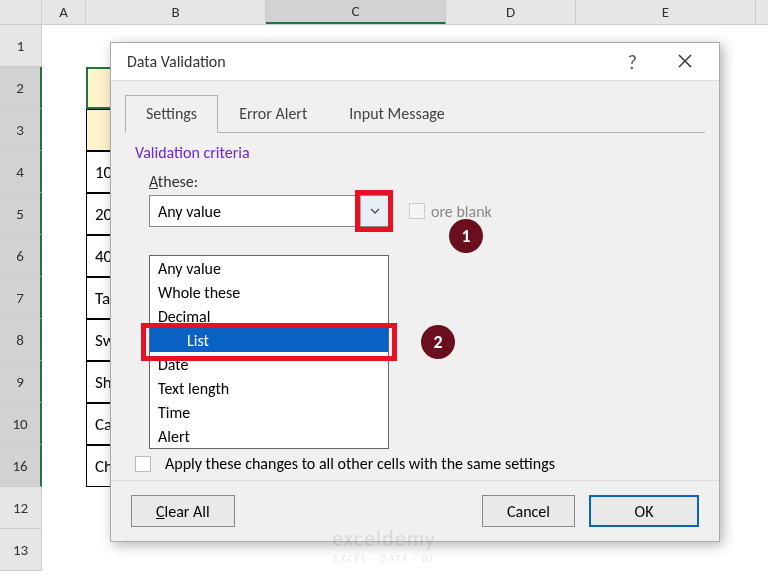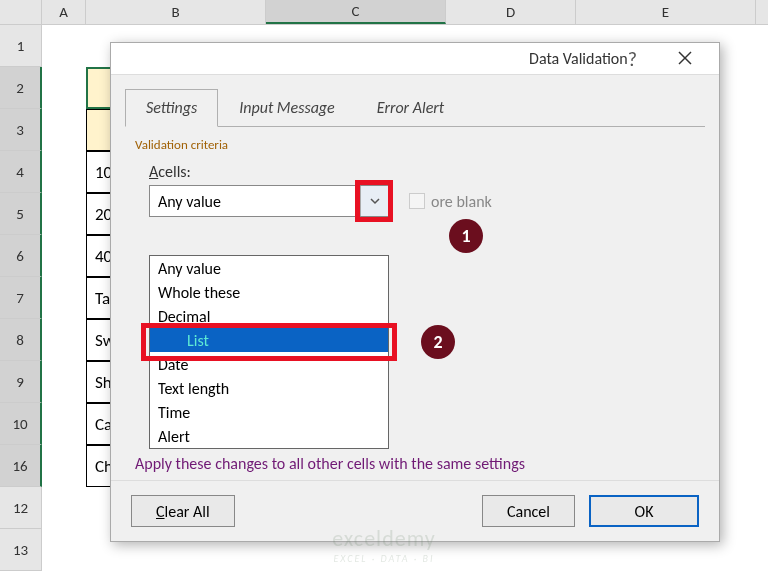--- a/index.html
+++ b/index.html
@@ -21,55 +21,55 @@
 .row-header { height: 42px; font-size: 15px; color: #333; background: #e6e6e6; border-right: 1px solid #ccc; border-bottom: 1px solid #ccc; display: flex; align-items: center; justify-content: center; }
 .row-header.active { background: #d2d2d2; border-right: 2px solid #217346; }
 
 .cells { position: relative; }
 .sel-cell { position: absolute; left: 44px; top: 42px; width: 180px; height: 42px; background: #fff3cc; border: 2px solid #217346; }
 .col-B-data { position: absolute; left: 44px; width: 180px; }
 .data-row { height: 42px; border: 1px solid #000; font-size: 17px; padding: 0 8px; display: flex; align-items: center; background: #fff; }
 .data-header { background: #fff3cc; font-weight: 600; }
 
 .dialog { position: absolute; left: 110px; top: 42px; width: 610px; height: 500px; background: #f0f0f0; border: 1px solid #aaa; box-shadow: 3px 3px 12px rgba(0,0,0,0.3); }
-.dialog-title { height: 32px; display: flex; align-items: center; padding: 0 16px; font-size: 16px; color: #333; background: #fff; border-bottom: 1px solid #ddd; text-align: right; }
+.dialog-title { height: 38px; display: flex; align-items: center; padding: 0 16px; font-size: 16px; color: #333; background: #fff; border-bottom: 1px solid #ddd; }
 .dialog-title-text { flex: 1; }
 .dialog-help { font-size: 20px; color: #555; margin-right: 30px; cursor: pointer; }
 .dialog-close { font-size: 20px; color: #333; cursor: pointer; padding: 4px 10px; }
 .dialog-close svg { width: 16px; height: 16px; }
 
-.tabs { display: flex; margin: 14px 0 0 14px; height: 38px; font-style: italic; }
+.tabs { display: flex; margin: 14px 0 0 14px; height: 38px; }
 .tab { padding: 8px 20px; font-size: 16px; color: #444; border: 1px solid transparent; cursor: pointer; }
 .tab.active { background: #f0f0f0; border: 1px solid #b0b0b0; border-bottom: 1px solid #f0f0f0; position: relative; z-index: 2; }
 .tab-line { border-top: 1px solid #b0b0b0; margin: -1px 14px 0 14px; }
 
 .panel { padding: 10px 24px; }
-.panel-title { font-size: 13px; color: #a16207; margin-bottom: 10px; }
+.panel-title { font-size: 16px; color: #6d28d9; margin-bottom: 10px; }
 .allow-label { font-size: 16px; color: #333; margin: 6px 0 4px 14px; }
 .allow-label u { text-decoration: underline; }
 
 .allow-row { display: flex; align-items: center; margin-left: 14px; }
 .allow-select { position: relative; width: 240px; height: 32px; border: 1px solid #888; background: #fff; display: flex; align-items: center; padding: 0 8px; font-size: 16px; }
 .allow-arrow { position: absolute; right: 0; top: 0; width: 28px; height: 30px; background: #e8eef5; border-left: 1px solid #aaa; display: flex; align-items: center; justify-content: center; }
 .allow-arrow svg { width: 12px; height: 12px; }
 .red-box-arrow { position: absolute; right: -5px; top: -6px; width: 38px; height: 42px; border: 5px solid #e81123; pointer-events: none; }
 
 .ignore-blank { margin-left: 20px; font-size: 16px; color: #888; display: flex; align-items: center; gap: 6px; }
 .checkbox-disabled { width: 16px; height: 16px; border: 1px solid #ccc; background: #f5f5f5; }
 
 .dropdown-list { position: absolute; left: 38px; top: 212px; width: 240px; background: #fff; border: 1px solid #666; z-index: 5; }
 .dropdown-item { height: 24px; font-size: 16px; padding: 0 8px; display: flex; align-items: center; cursor: pointer; }
-.dropdown-item.selected { background: #0a63c4; color: #5eead4; padding-left: 37px; }
+.dropdown-item.selected { background: #0a63c4; color: #ffffff; padding-left: 37px; }
 .red-box-list { position: absolute; left: 30px; top: 280px; width: 256px; height: 38px; border: 5px solid #e81123; pointer-events: none; z-index: 6; }
 
 .circle-badge { position: absolute; width: 34px; height: 34px; border-radius: 50%; background: #6b0e1e; color: #fff; font-size: 18px; font-weight: 600; display: flex; align-items: center; justify-content: center; z-index: 10; }
 .badge-1 { left: 338px; top: 176px; }
 .badge-2 { left: 310px; top: 282px; }
 
-.apply-row { position: absolute; left: 24px; bottom: 68px; font-size: 16px; color: #701a75; display: flex; align-items: center; gap: 14px; flex-direction: column; }
+.apply-row { position: absolute; left: 24px; bottom: 68px; font-size: 16px; color: #000000; display: flex; align-items: center; gap: 14px; }
 .checkbox-empty { width: 16px; height: 16px; border: 1px solid #bbb; background: #fff; }
 
 .dialog-buttons { position: absolute; bottom: 14px; left: 0; right: 0; display: flex; padding: 0 20px; gap: 14px; border-top: 1px solid #ddd; padding-top: 14px; }
 .btn { height: 32px; padding: 0 24px; font-size: 16px; border: 1px solid #888; background: #e9e9e9; cursor: pointer; display: flex; align-items: center; justify-content: center; }
 .btn u { text-decoration: underline; }
 .btn-ok { border: 2px solid #0a63c4; min-width: 110px; }
 .spacer { flex: 1; }
 
 .watermark { position: absolute; bottom: 10px; left: 50%; transform: translateX(-50%); font-size: 22px; color: rgba(100,130,100,0.18); font-weight: 300; letter-spacing: 1px; pointer-events: none; z-index: 100; text-align: center; }
 .watermark-sub { font-size: 10px; letter-spacing: 2px; font-style: italic; }
@@ -126,28 +126,28 @@
     <span class="dialog-close">
       <svg viewBox="0 0 16 16">
           <line x1="2" y1="2" x2="14" y2="14" stroke="#333" stroke-width="1.5"></line>
           <line x1="14" y1="2" x2="2" y2="14" stroke="#333" stroke-width="1.5"></line>
         </svg>
     </span>
   </div>
 
   <div class="tabs">
     <div class="tab active">Settings</div>
+    <div class="tab">Error Alert</div>
     <div class="tab">Input Message</div>
-    <div class="tab">Error Alert</div>
   </div>
   <div class="tab-line"></div>
 
   <div class="panel">
     <div class="panel-title">Validation criteria</div>
-    <div class="allow-label"><u>A</u><span>cells:</span></div>
+    <div class="allow-label"><u>A</u><span>these:</span></div>
     <div class="allow-row">
       <div class="allow-select">
         <span>Any value</span>
         <div class="allow-arrow">
           <svg viewBox="0 0 12 12">
               <path d="M2 4 L6 8 L10 4" fill="none" stroke="#555" stroke-width="1.5"></path>
             </svg>
         </div>
         <div class="red-box-arrow"></div>
       </div>

